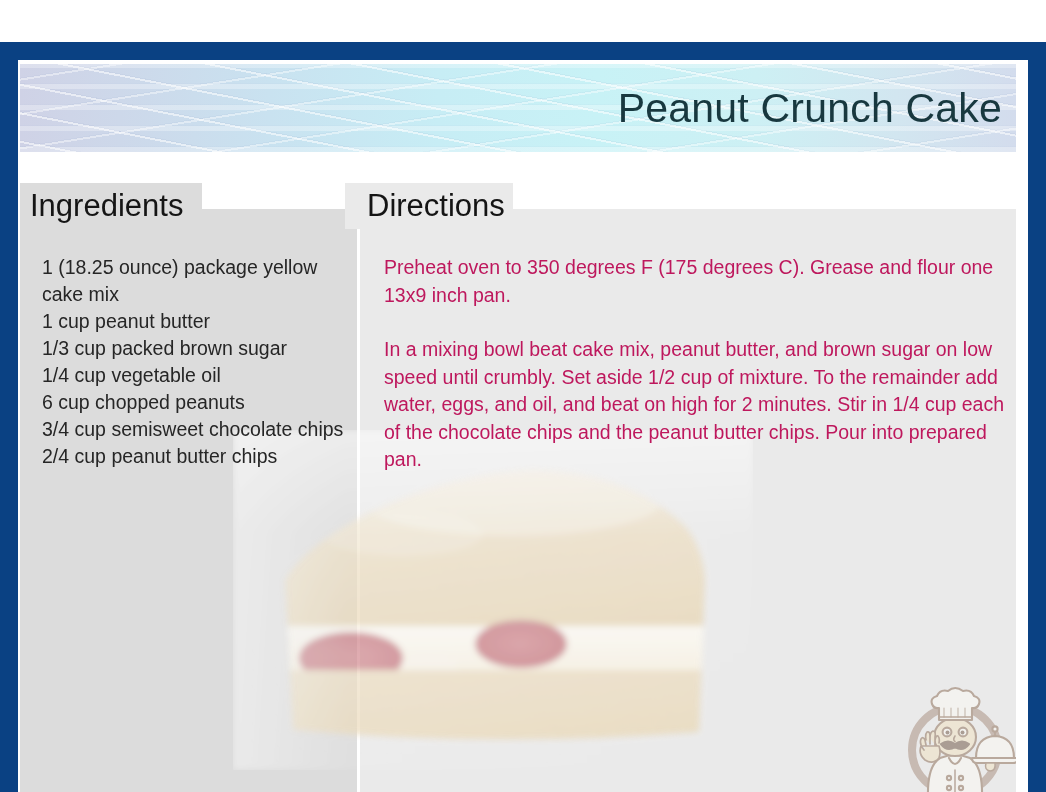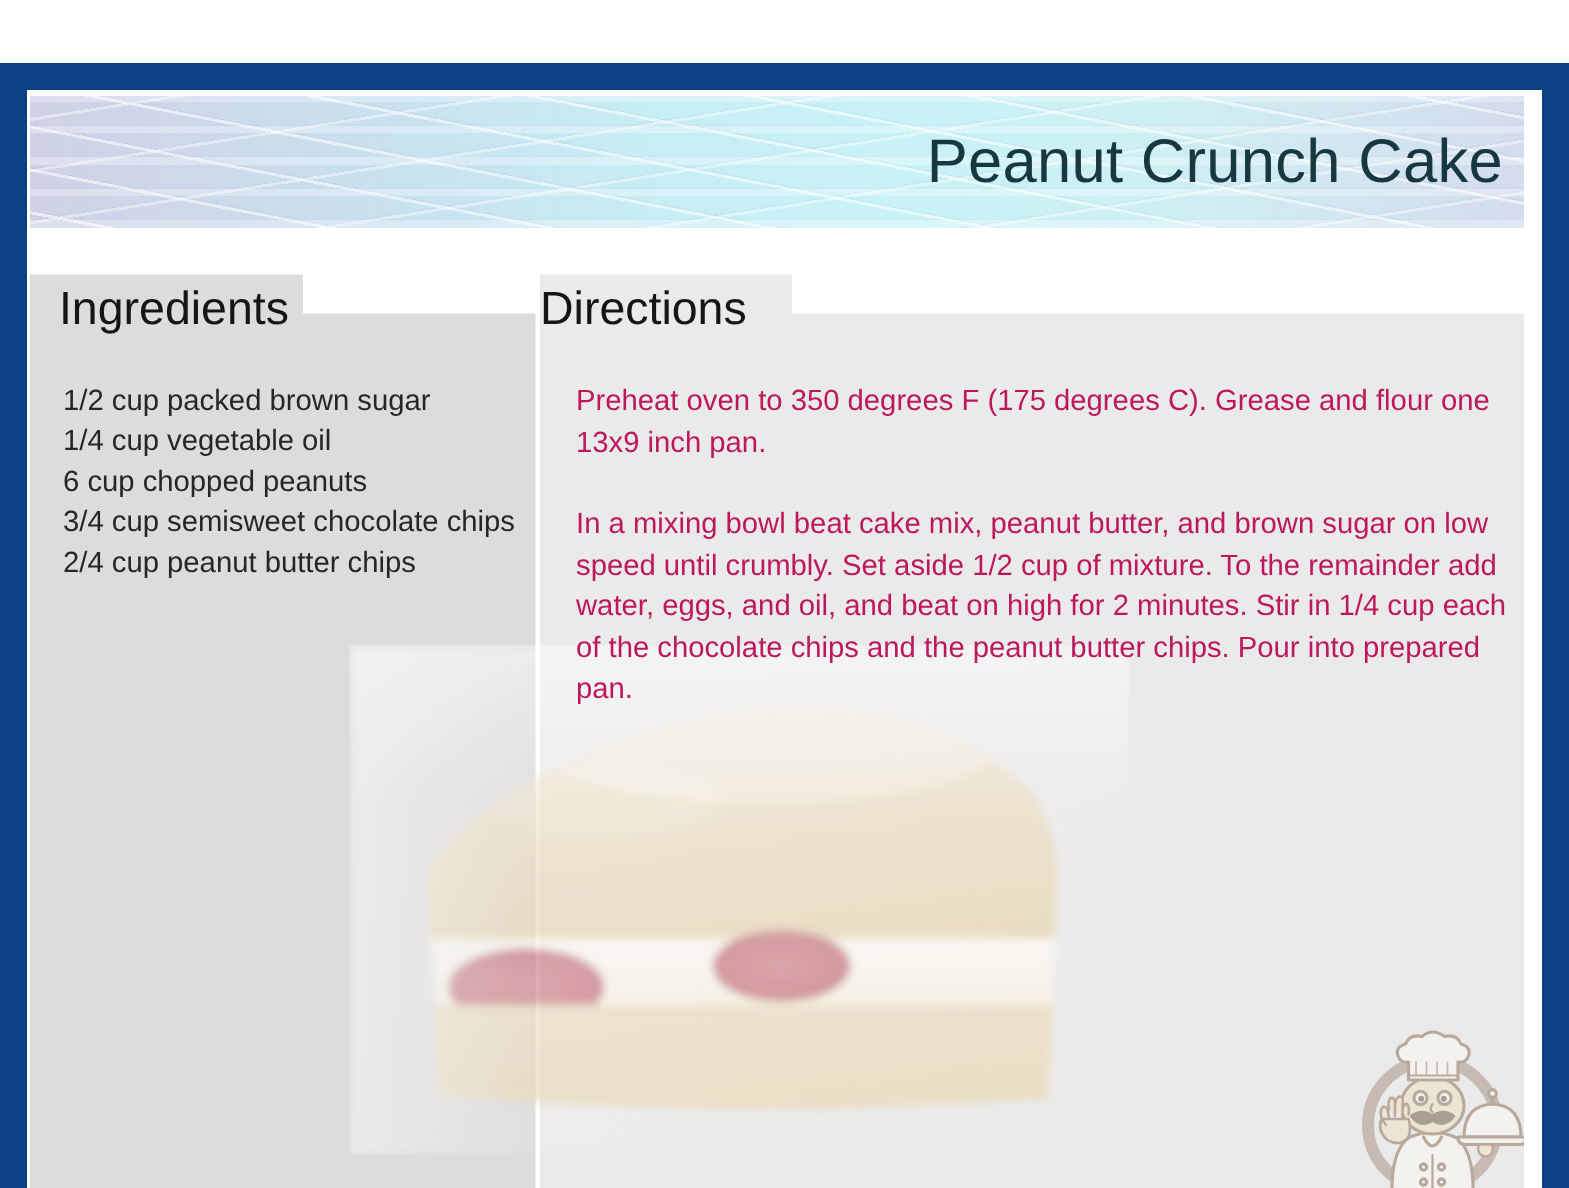--- a/index.html
+++ b/index.html
@@ -129,27 +129,27 @@
     z-index: 5;
     height: 46px;
     line-height: 46px;
     box-sizing: border-box;
   }
   .tab-ingredients {
     left: 2px;
     top: 123px;
     width: 182px;
     padding-left: 10px;
-    text-align: center;
   }
   .tab-directions {
-    left: 342px;
+    left: 327px;
     top: 123px;
     width: 168px;
     background: #eaeaea;
+    padding-left: 22px;
   }
   .tab-label {
     font-size: 31px;
     font-weight: 400;
     color: #151515;
     white-space: nowrap;
   }
   .ing-body {
     position: absolute;
     left: 24px;
@@ -277,21 +277,23 @@
   </svg>
 
   <div class="tab tab-ingredients">
     <span class="tab-label">Ingredients</span>
   </div>
   <div class="tab tab-directions">
     <span class="tab-label">Directions</span>
   </div>
 
   <div class="ing-body">
-    <div class="ing-line">1/2 cup packed brown sugar</div>
+    <div class="ing-line">1 (18.25 ounce) package yellow cake mix</div>
+    <div class="ing-line">1 cup peanut butter</div>
+    <div class="ing-line">1/3 cup packed brown sugar</div>
     <div class="ing-line">1/4 cup vegetable oil</div>
     <div class="ing-line">6 cup chopped peanuts</div>
     <div class="ing-line">3/4 cup semisweet chocolate chips</div>
     <div class="ing-line">2/4 cup peanut butter chips</div>
   </div>
 
   <div class="dir-body">
     <p class="dir-para">Preheat oven to 350 degrees F (175 degrees C). Grease and flour one 13x9 inch pan.</p>
     <p class="dir-para">In a mixing bowl beat cake mix, peanut butter, and brown sugar on low speed until crumbly. Set aside 1/2 cup of mixture. To the remainder add water, eggs, and oil, and beat on high for 2 minutes. Stir in 1/4 cup each of the chocolate chips and the peanut butter chips. Pour into prepared pan.</p>
   </div>

